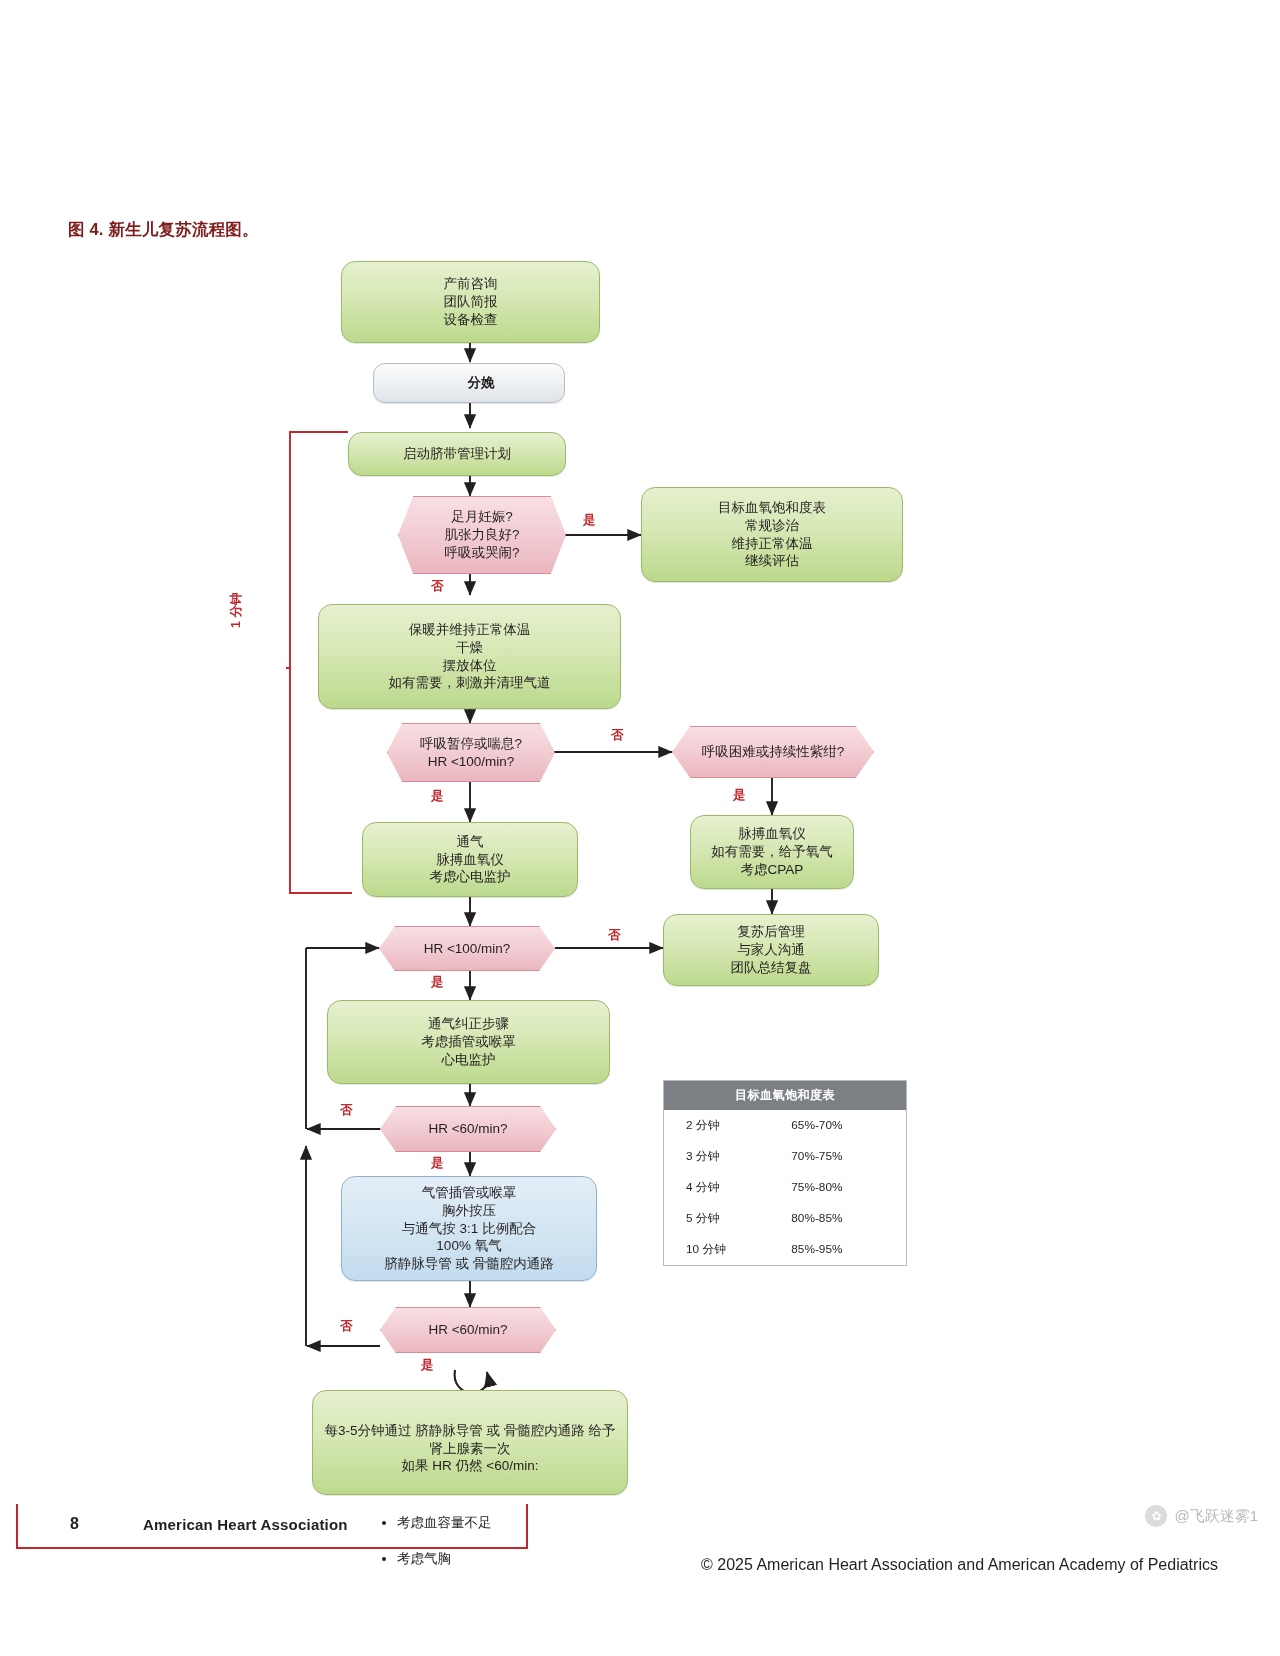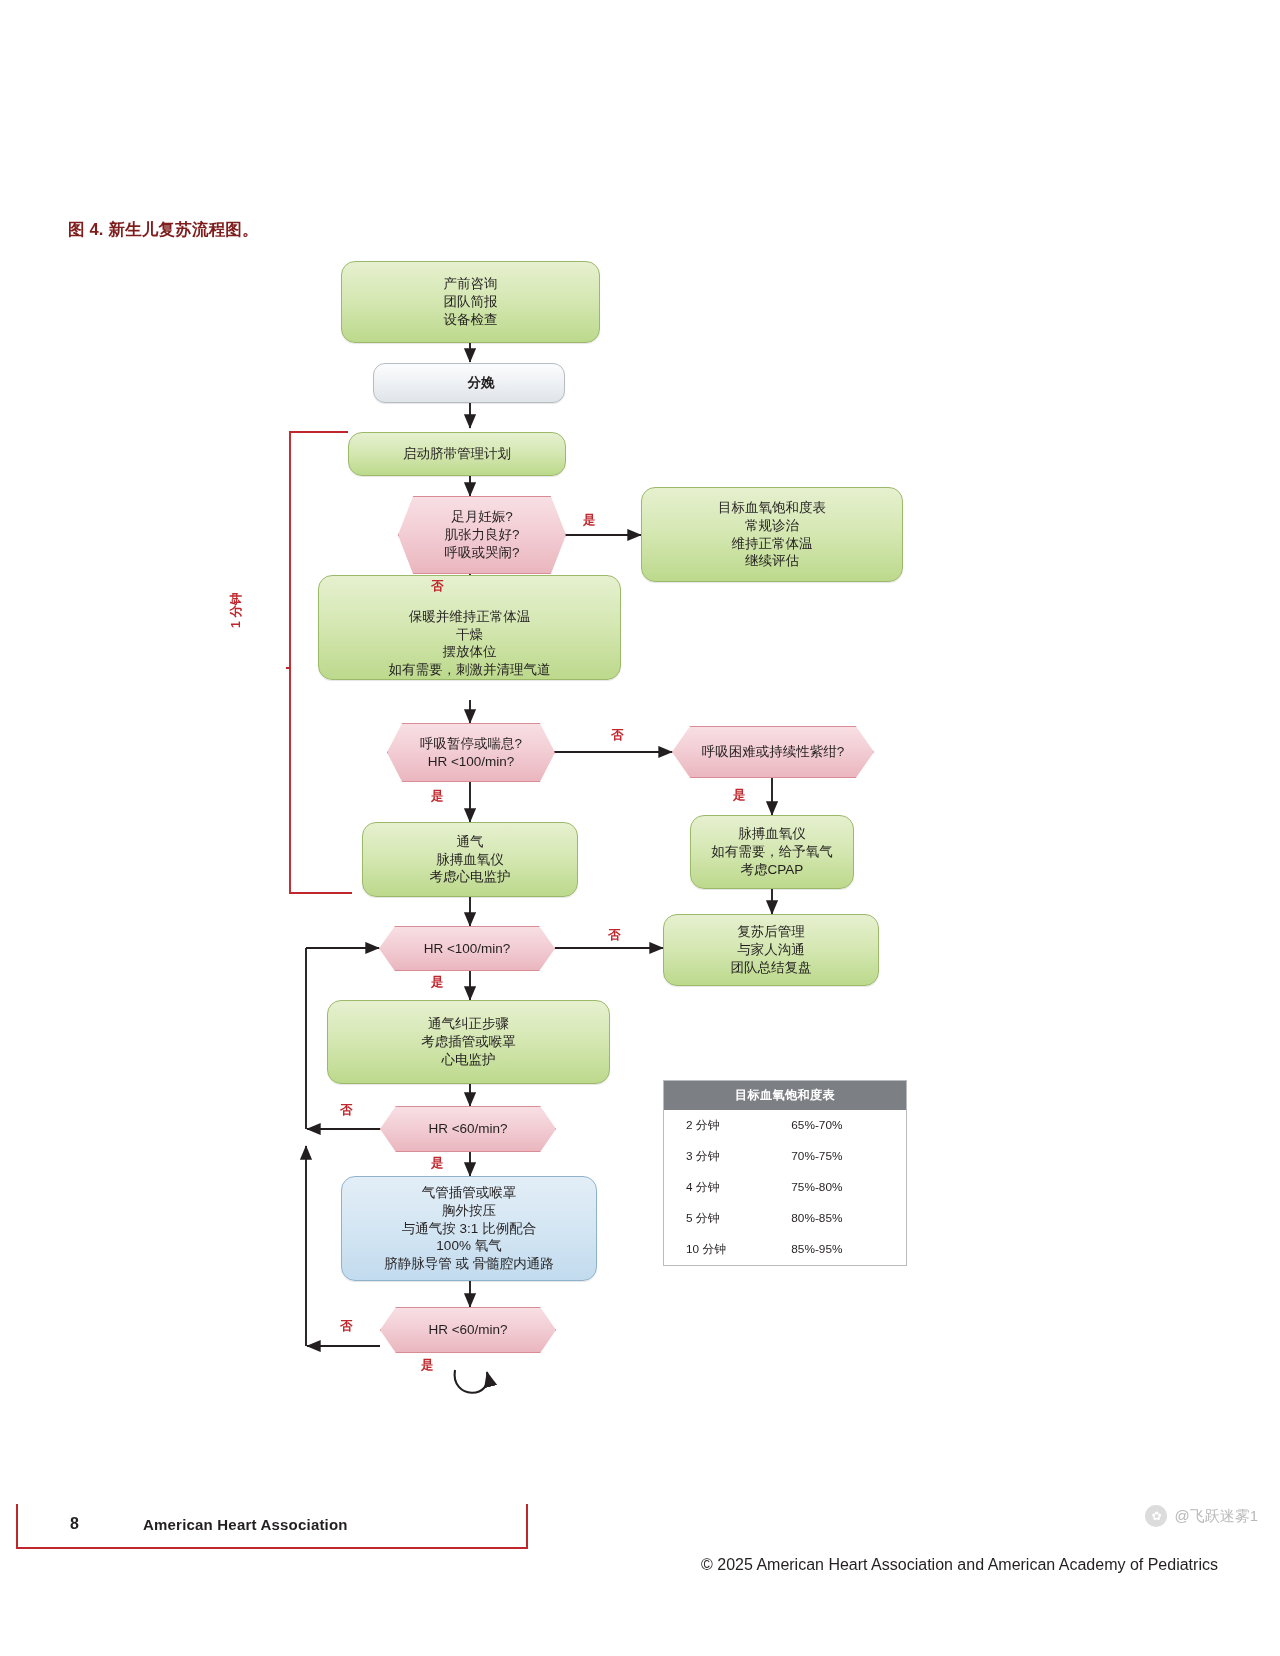--- a/index.html
+++ b/index.html
@@ -210,21 +210,21 @@
 呼吸或哭闹?</div>
   </div>
 
   <div class="node box" style="left:641px; top:487px; width:262px; height:95px;">
     <div class="txt">目标血氧饱和度表
 常规诊治
 维持正常体温
 继续评估</div>
   </div>
 
-  <div class="node box" style="left:318px; top:575px; width:303px; height:105px;align-items:flex-end;">
+  <div class="node box" style="left:318px; top:604px; width:303px; height:105px;">
     <div class="txt">保暖并维持正常体温
 干燥
 摆放体位
 如有需要，刺激并清理气道</div>
   </div>
 
   <div class="node hex" style="left:387px; top:723px; width:168px; height:59px;">
     <div class="txt">呼吸暂停或喘息?
 HR &lt;100/min?</div>
   </div>
@@ -270,20 +270,31 @@
 胸外按压
 与通气按 3:1 比例配合
 100% 氧气
 脐静脉导管 或 骨髓腔内通路</div>
   </div>
 
   <div class="node hex" style="left:380px; top:1307px; width:176px; height:46px;">
     <div class="txt">HR &lt;60/min?</div>
   </div>
 
+  <div class="node box" style="left:312px; top:1390px; width:316px; height:105px; align-items:flex-start; padding-top:13px;">
+    <div class="txt" style="padding:0 10px;">
+      <div>每3-5分钟通过 脐静脉导管 或 骨髓腔内通路 给予
+肾上腺素一次
+如果 HR 仍然 &lt;60/min:</div>
+      <ul class="bullets" style="margin:3px 0 0 0;">
+        <li>考虑血容量不足</li>
+        <li>考虑气胸</li>
+      </ul>
+    </div>
+  </div>
 
   <div class="elabel" style="left:583px; top:512px;">是</div>
   <div class="elabel" style="left:431px; top:578px;">否</div>
   <div class="elabel" style="left:611px; top:727px;">否</div>
   <div class="elabel" style="left:431px; top:788px;">是</div>
   <div class="elabel" style="left:733px; top:787px;">是</div>
   <div class="elabel" style="left:608px; top:927px;">否</div>
   <div class="elabel" style="left:431px; top:974px;">是</div>
   <div class="elabel" style="left:340px; top:1102px;">否</div>
   <div class="elabel" style="left:431px; top:1155px;">是</div>

